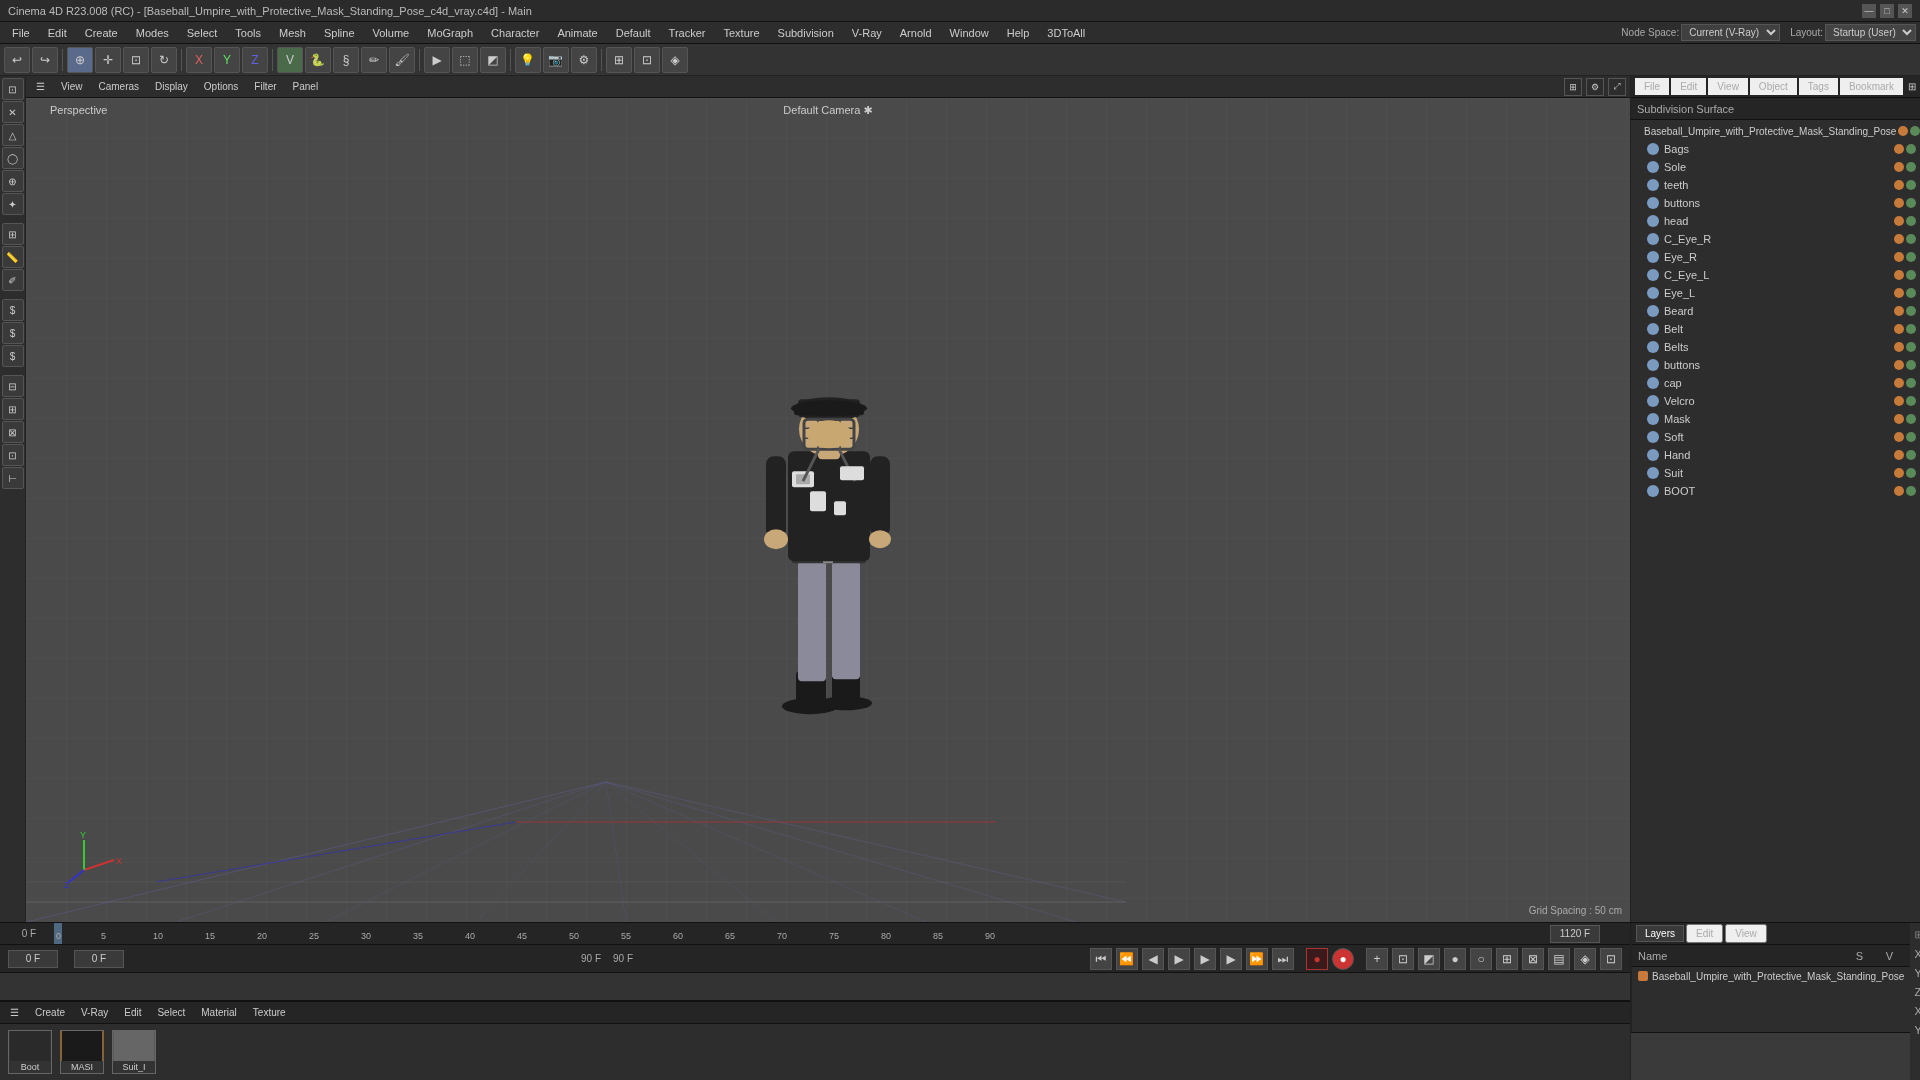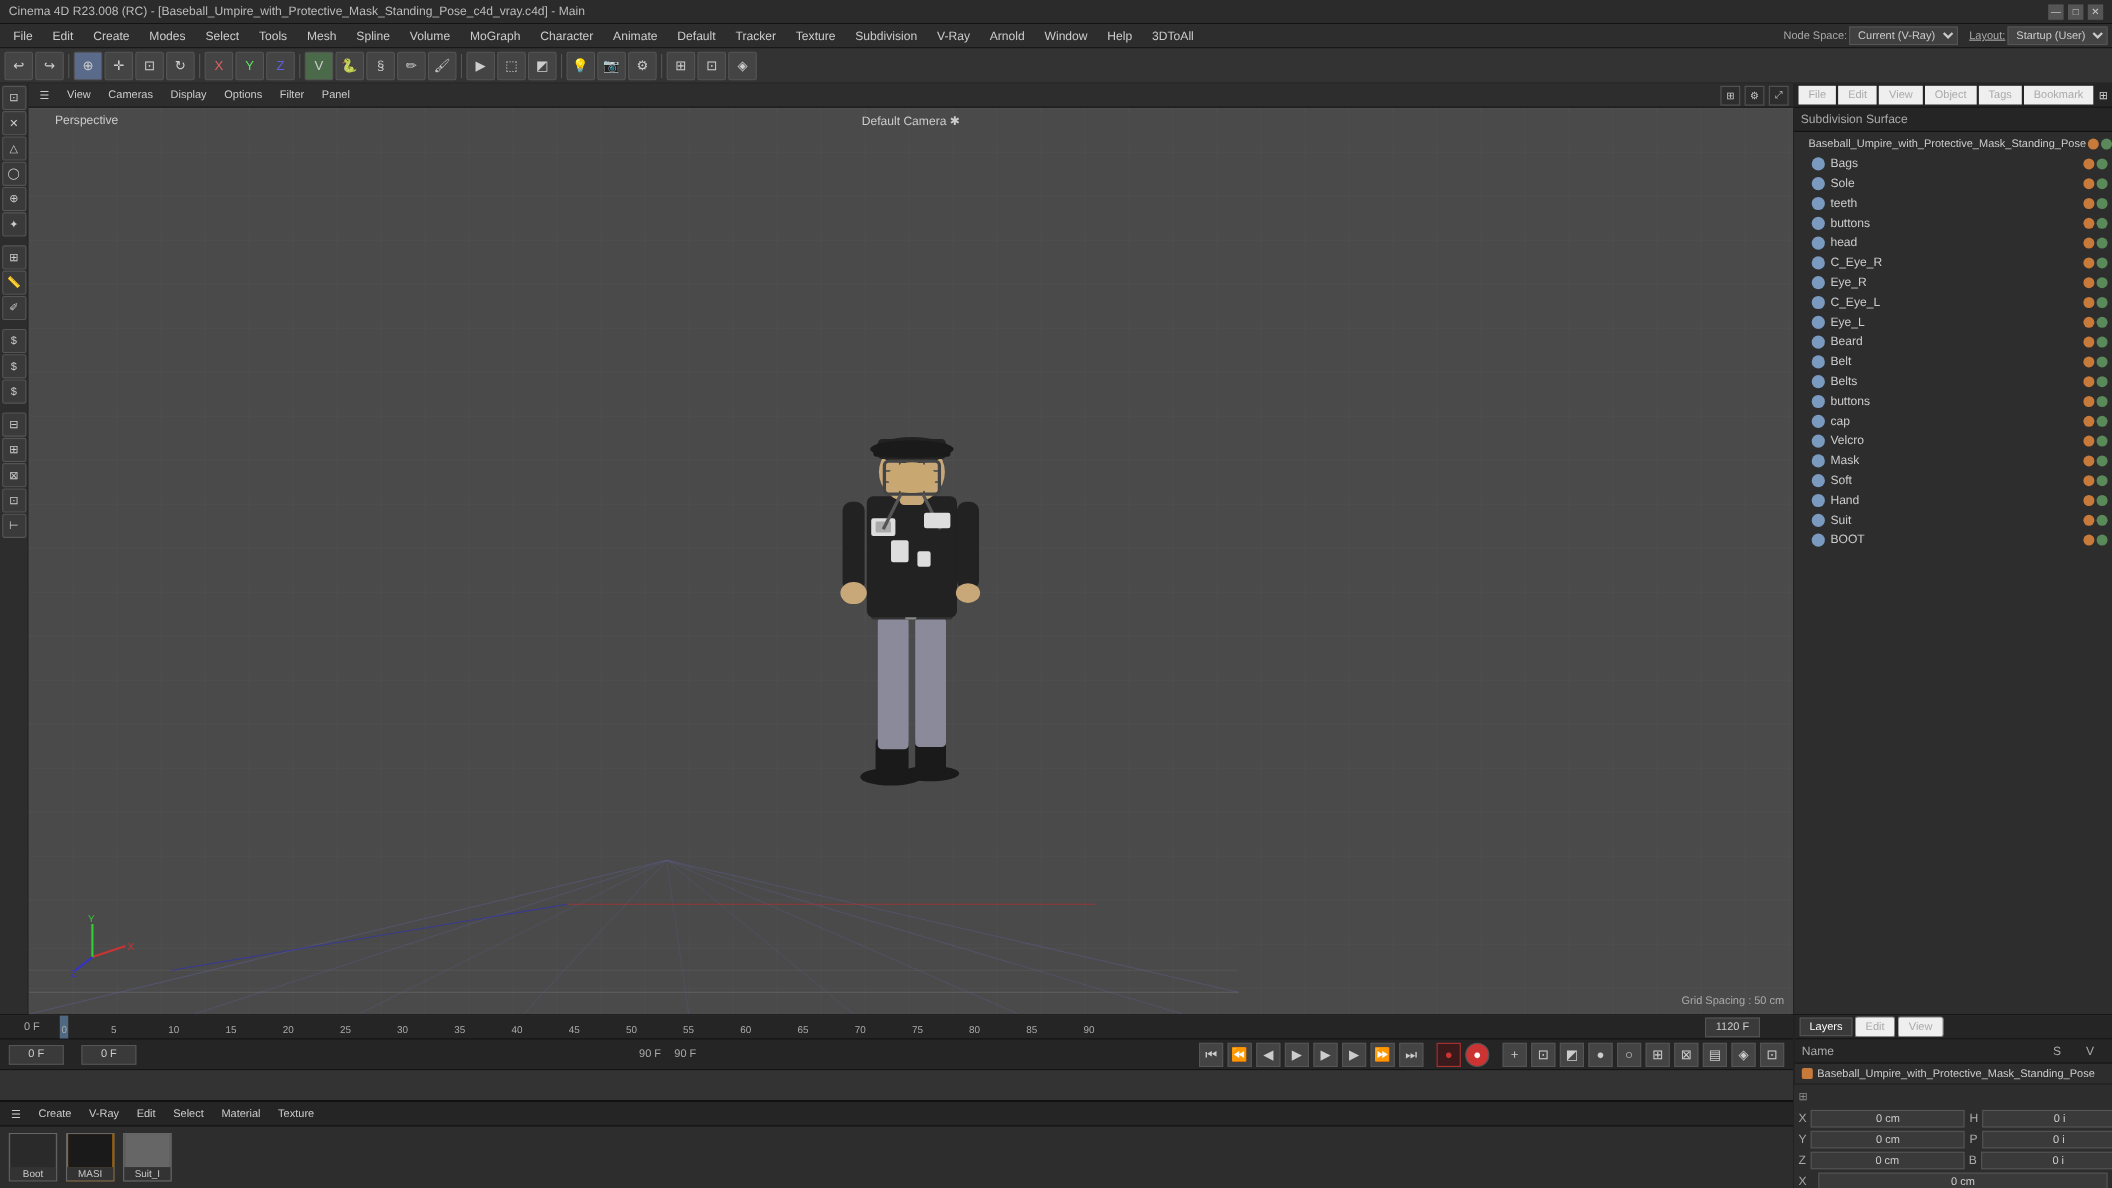--- a/index.html
+++ b/index.html
@@ -414,21 +414,21 @@
 
     
     ::-webkit-scrollbar { width: 6px; height: 6px; }
     ::-webkit-scrollbar-track { background: #2a2a2a; }
     ::-webkit-scrollbar-thumb { background: #555; border-radius: 3px; }
 
     
     #right-bottom-combined {
       width: 290px;
       display: flex;
-      flex-direction: column;
+      flex-direction: row;
       border-left: 1px solid #222;
     }
 
     
     #body-split {
       display: flex;
       flex-direction: column;
       height: calc(1080px - 22px - 22px - 32px);
     }
     #body-top {
@@ -482,21 +482,21 @@
   <div class="menu-item">V-Ray</div>
   <div class="menu-item">Arnold</div>
   <div class="menu-item">Window</div>
   <div class="menu-item">Help</div>
   <div class="menu-item">3DToAll</div>
   <div style="flex:1"></div>
   <span style="font-size:10px;color:#aaa;">Node Space:</span>
   <select style="font-size:10px;background:#404040;color:#ccc;border:1px solid #555;padding:1px 3px;">
     <option>Current (V-Ray)</option>
   </select>
-  <span style="font-size:10px;color:#aaa;margin-left:8px;text-decoration:underline;">Layout:</span>
+  <span style="font-size:10px;color:#aaa;margin-left:8px;">Layout:</span>
   <select style="font-size:10px;background:#444;color:#ccc;border:1px solid #555;padding:1px 3px;">
     <option>Startup (User)</option>
   </select>
 </div>
 
 <div id="toolbar">
   <button class="tb-btn">↩</button>
   <button class="tb-btn">↪</button>
   <div class="tb-sep"></div>
   <button class="tb-btn" style="background:#5a6a8a;">⊕</button>

